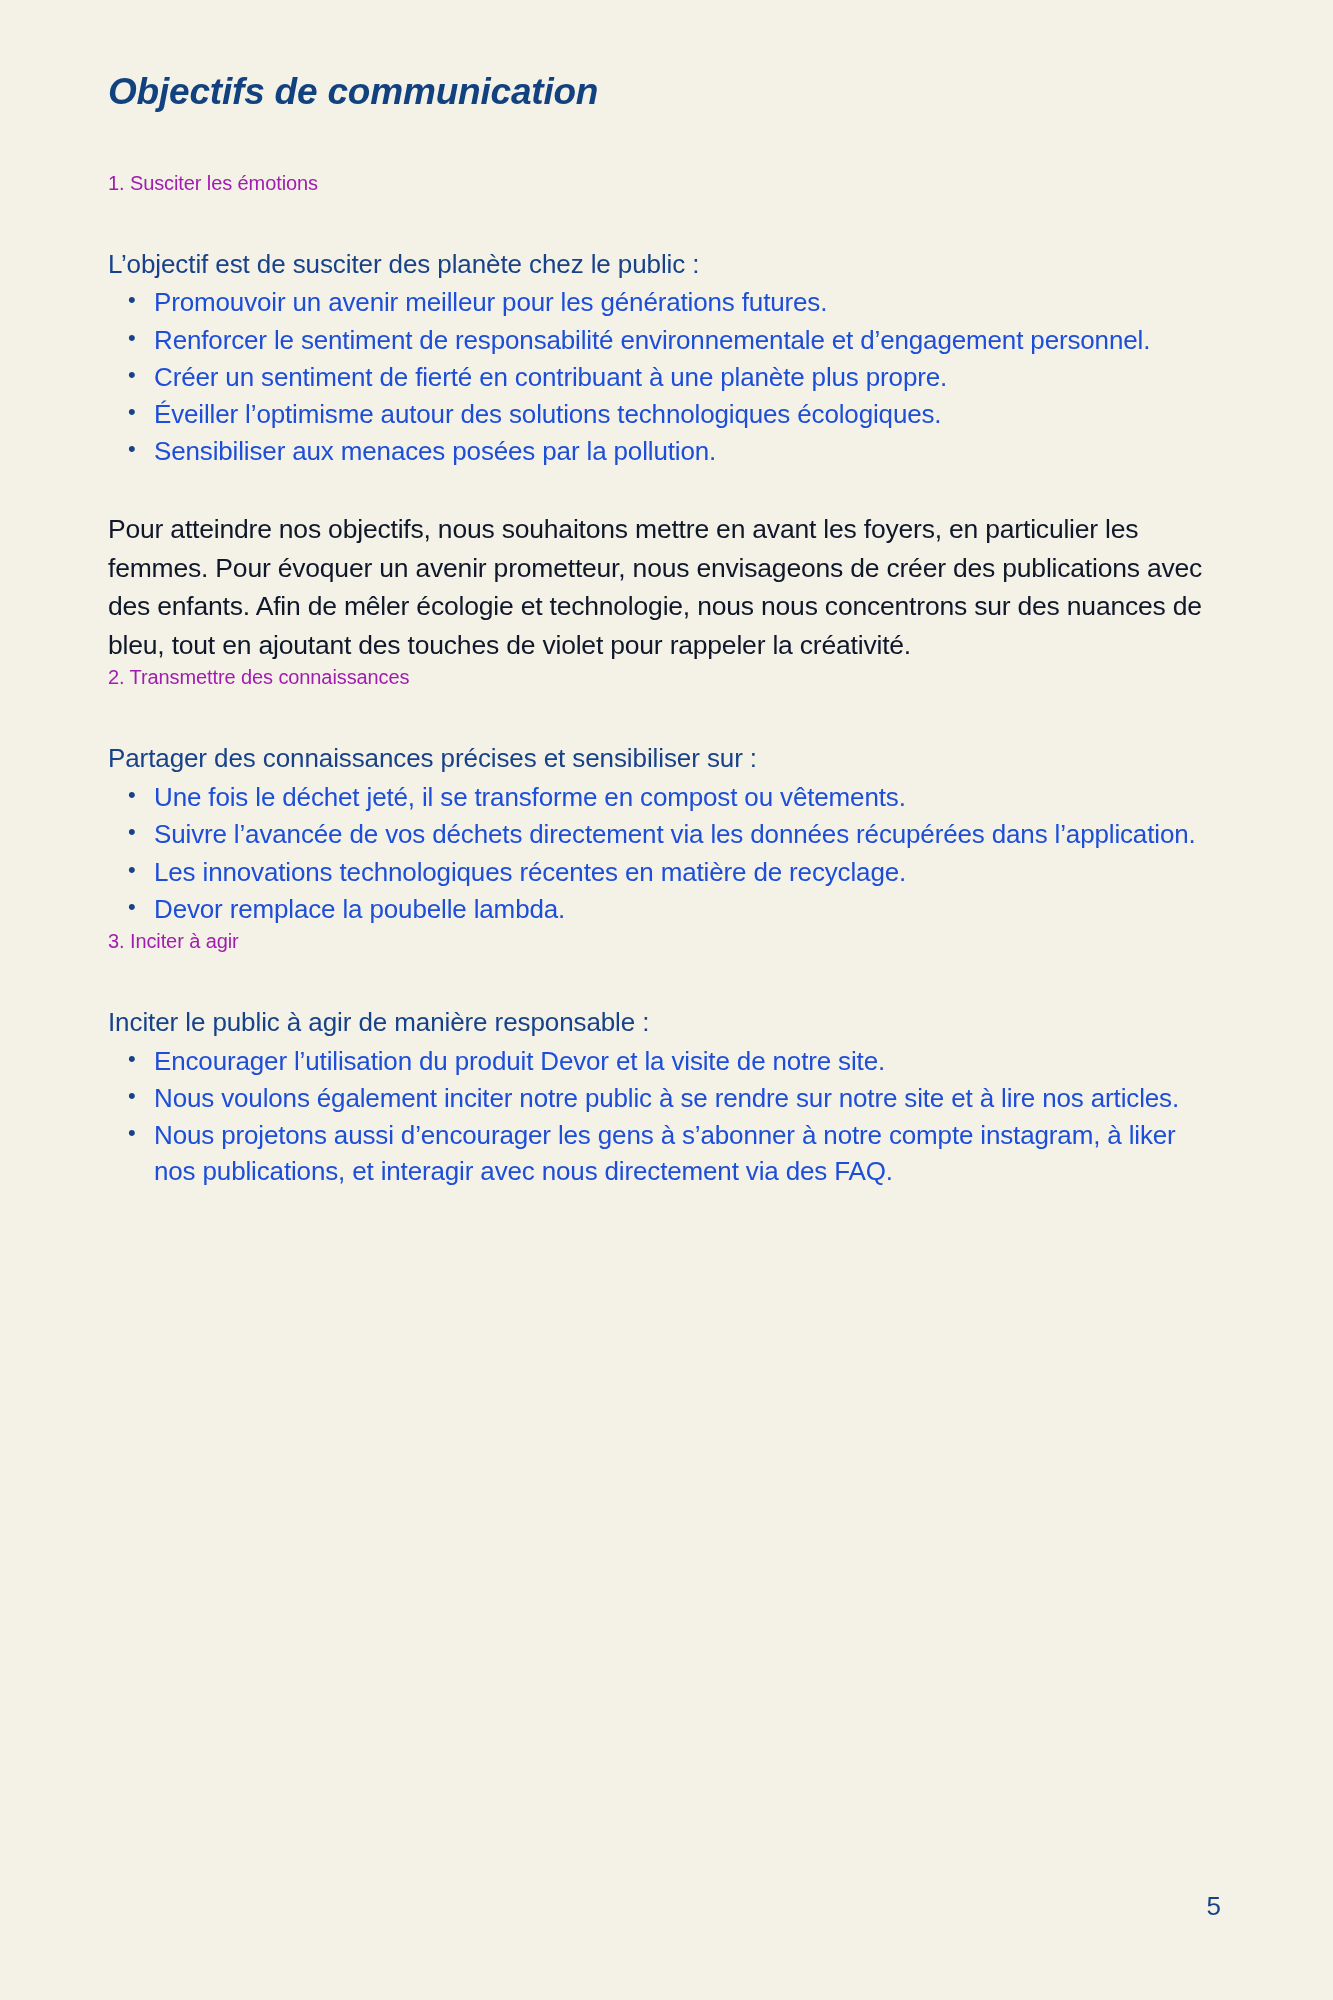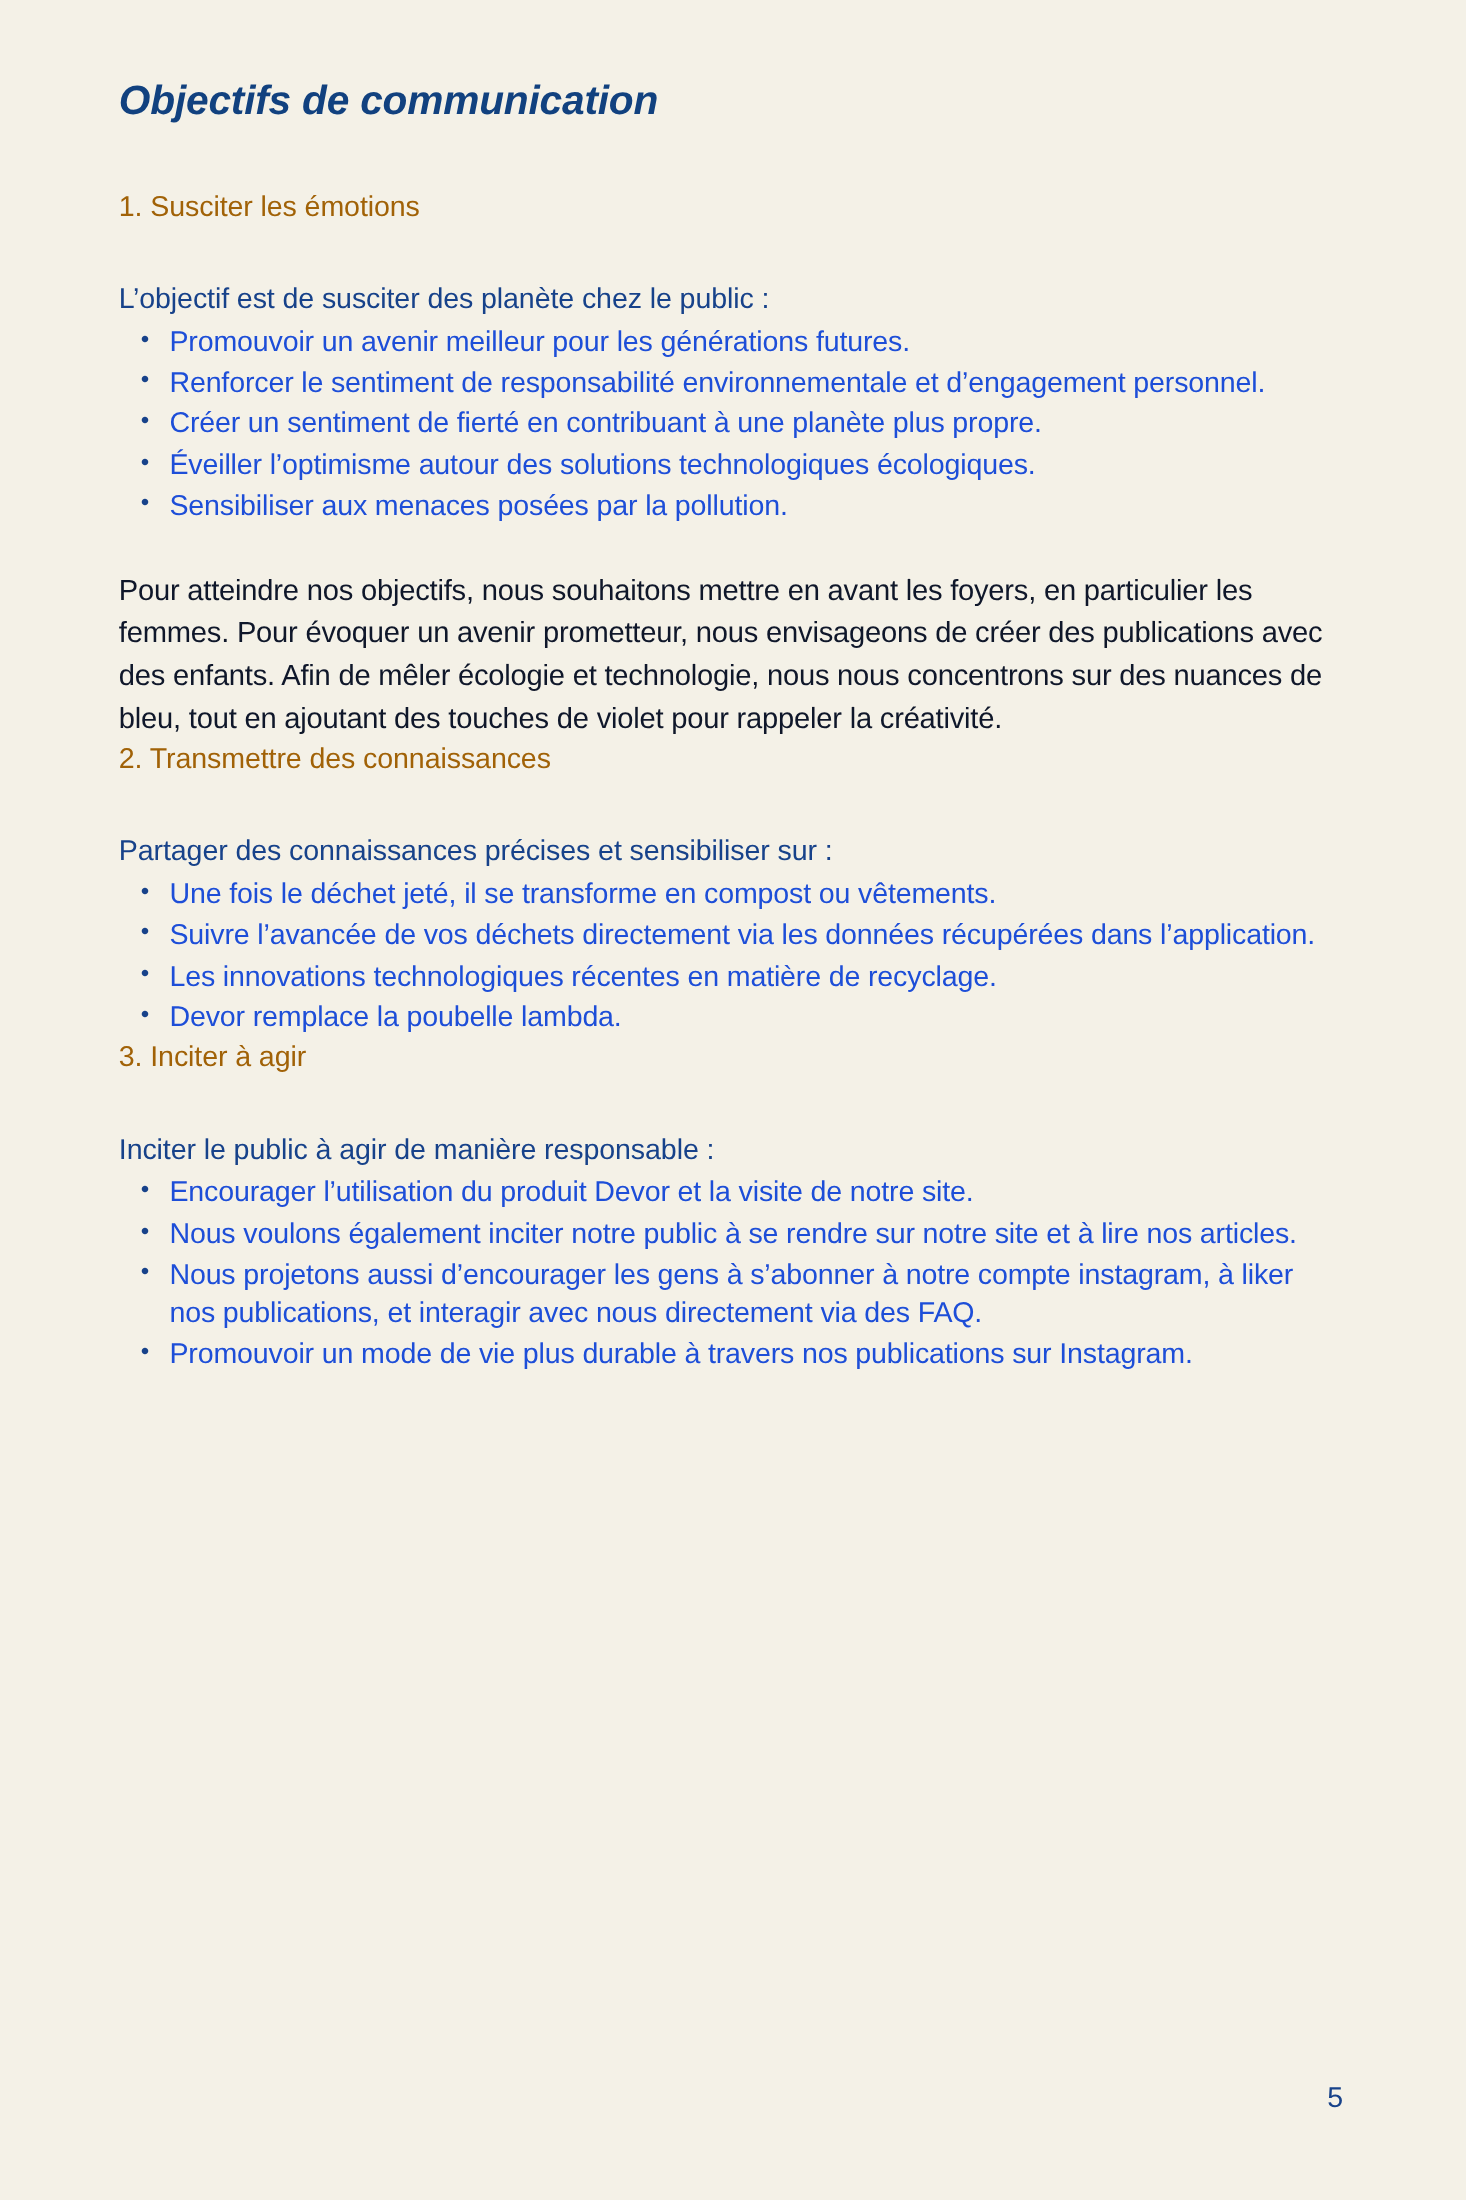--- a/index.html
+++ b/index.html
@@ -26,23 +26,23 @@
   .doc-title {
     font-size: 37px;
     font-weight: bold;
     font-style: italic;
     letter-spacing: -0.2px;
     color: #11417f;
     margin: 0 0 58px 0;
     line-height: 1.1;
   }
   .section-heading {
-    font-size: 26px;
+    font-size: 20px;
     font-weight: normal;
-    color: #a16207;
+    color: #a21caf;
     margin: 0 0 52px 0;
     line-height: 1.25;
     letter-spacing: -0.1px;
   }
   .lead {
     font-size: 26px;
     line-height: 1.3;
     color: #17428a;
     margin: 0 0 4px 0;
     letter-spacing: -0.1px;
@@ -127,19 +127,18 @@
 
   <div class="section-block">
     <h2 class="section-heading sec3-heading">3. Inciter à agir</h2>
 
     <p class="lead">Inciter le public à agir de manière responsable :</p>
 
     <ul class="bullets">
       <li>Encourager l’utilisation du produit Devor et la visite de notre site.</li>
       <li>Nous voulons également inciter notre public à se rendre sur notre site et à lire nos articles.</li>
       <li>Nous projetons aussi d’encourager les gens à s’abonner à notre compte instagram, à liker nos publications, et interagir avec nous directement via des FAQ.</li>
-      <li>Promouvoir un mode de vie plus durable à travers nos publications sur Instagram.</li>
     </ul>
   </div>
 
   <div class="page-number">5</div>
 
 </div>
 
 </body></html>

